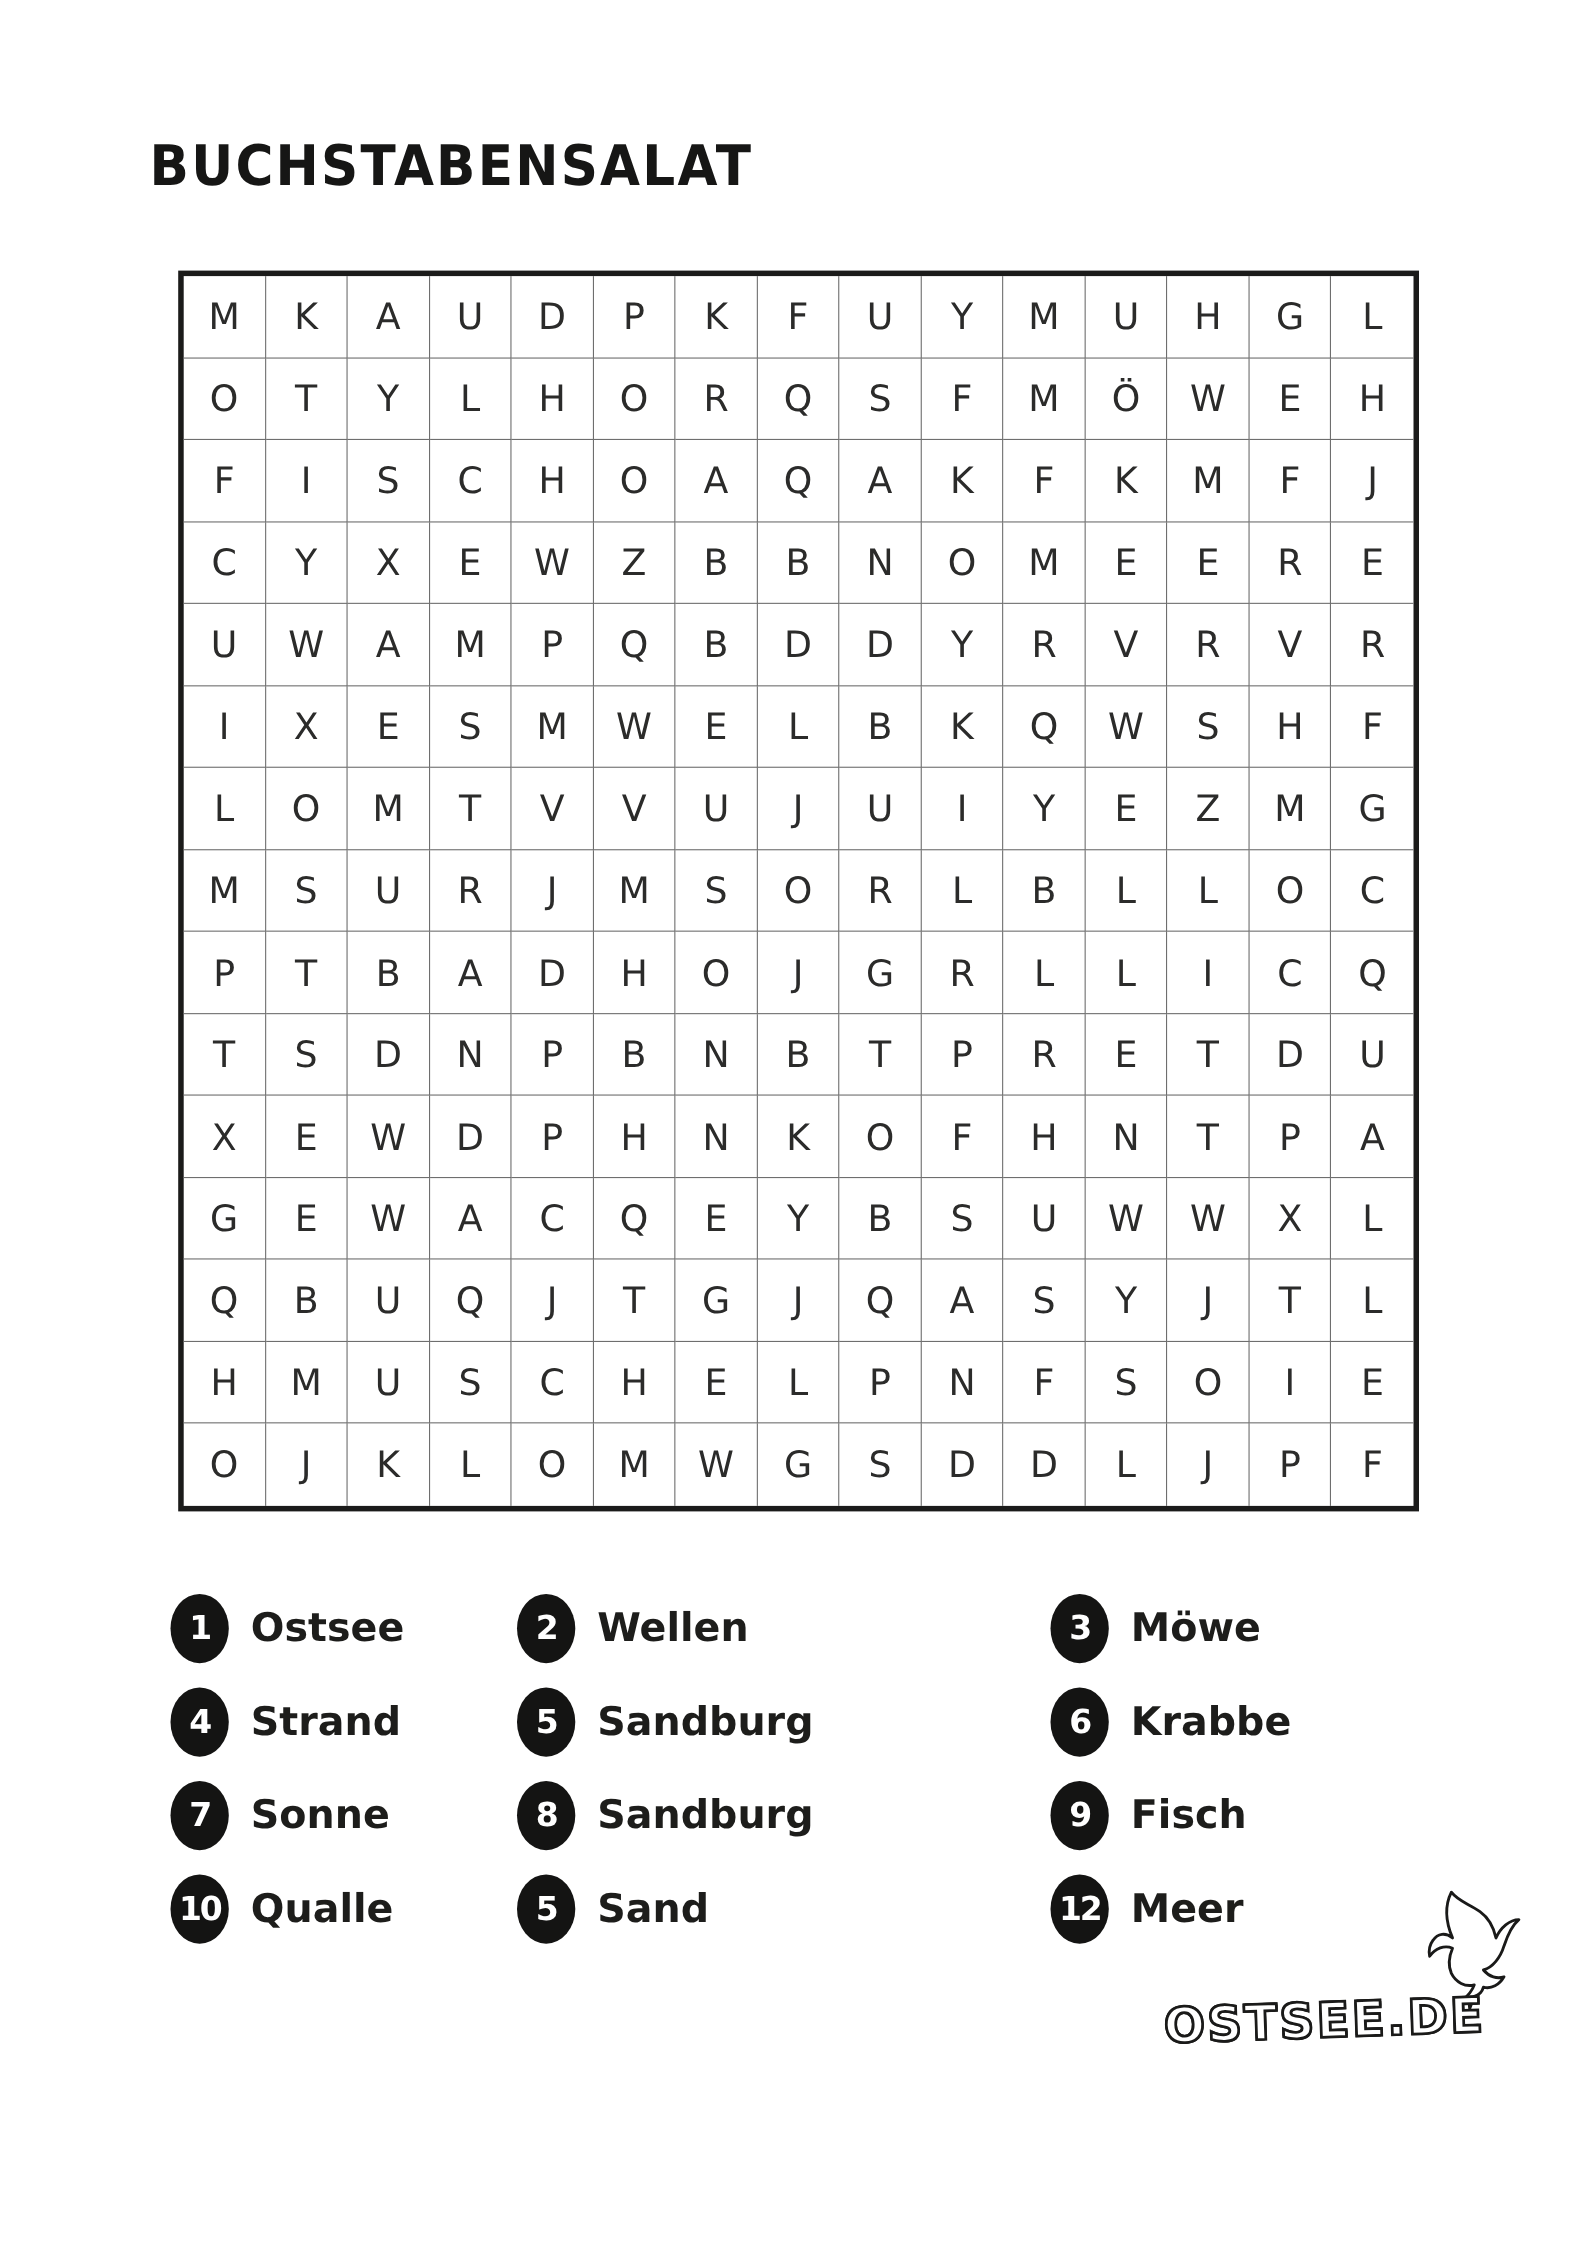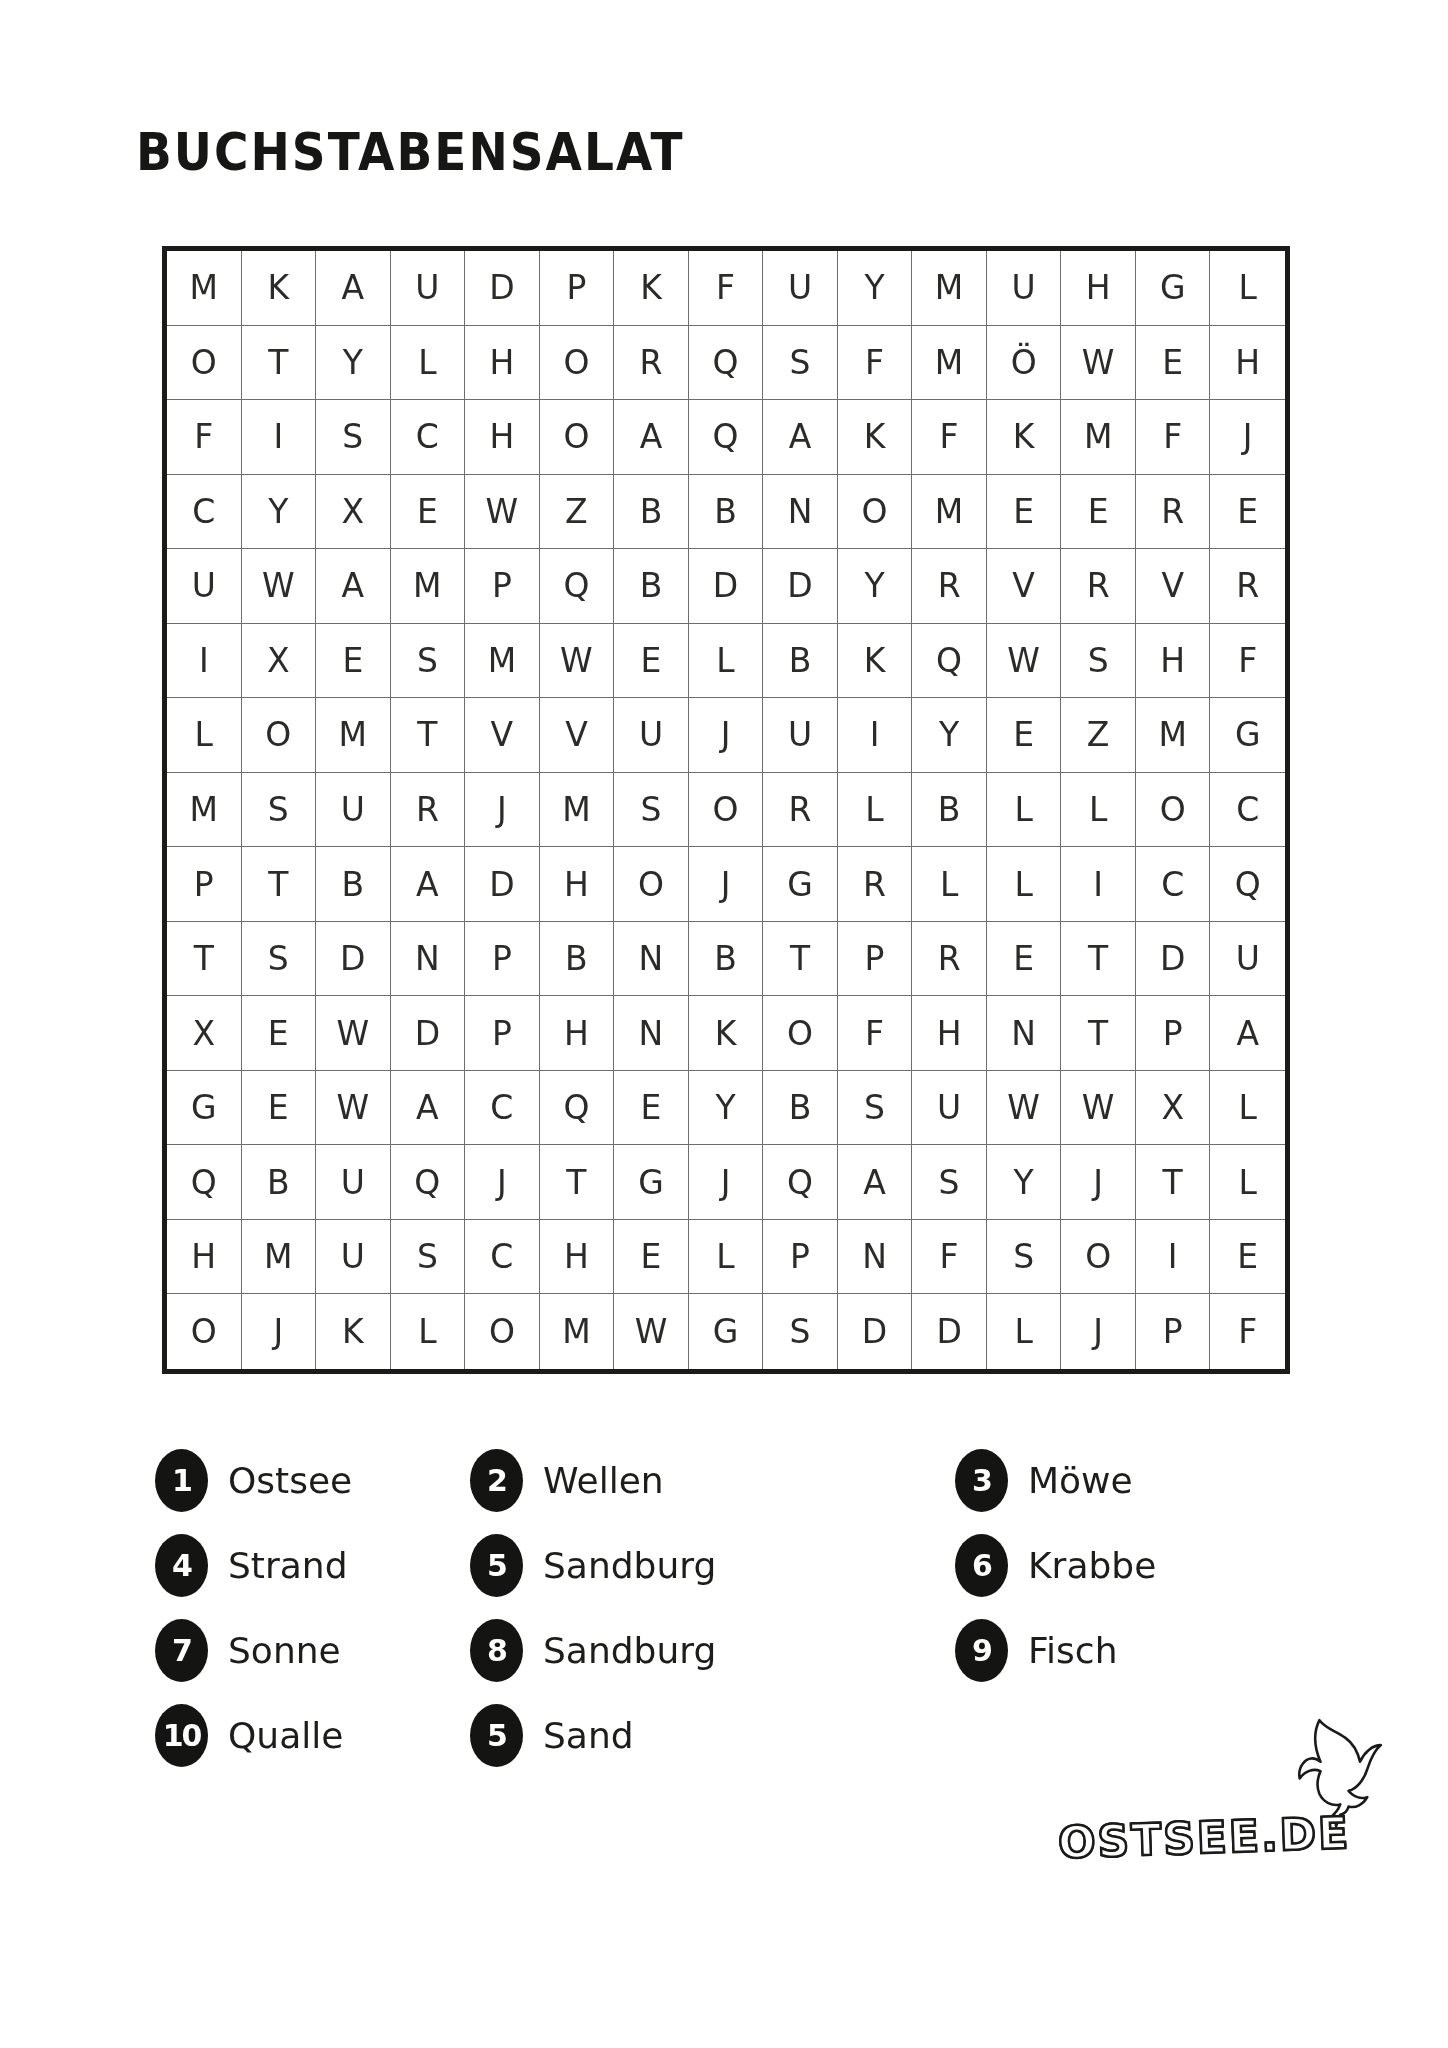--- a/index.html
+++ b/index.html
@@ -75,20 +75,21 @@
     font-size: 30px;
     font-weight: bold;
     letter-spacing: -2px;
     flex: 0 0 53px;
     font-family: "DejaVu Sans", sans-serif;
   }
   .word-label {
     margin-left: 20px;
     font-size: 36px;
     color: #1d1d1b;
+    font-weight: bold;
   }
   .logo {
     position: absolute;
     left: 1050px;
     top: 1700px;
     width: 360px;
     height: 200px;
   }
   .logo-text {
     position: absolute;
@@ -385,20 +386,24 @@
         <span class="badge">9</span>
         <span class="word-label">Fisch</span>
       </div>
       <div class="word-item">
         <span class="badge">10</span>
         <span class="word-label">Qualle</span>
       </div>
       <div class="word-item">
         <span class="badge">5</span>
         <span class="word-label">Sand</span>
+      </div>
+      <div class="word-item">
+        <span class="badge">12</span>
+        <span class="word-label">Meer</span>
       </div>
     </div>
 
   <div class="logo">
     <svg class="seagull" viewBox="0 0 100 125" xmlns="http://www.w3.org/2000/svg">
       <path d="M36 4
                C30 16 31 30 37 44
                C31 39 24 40 20 46
                C17 50 16 55 17 60
                C22 53 30 50 37 53

